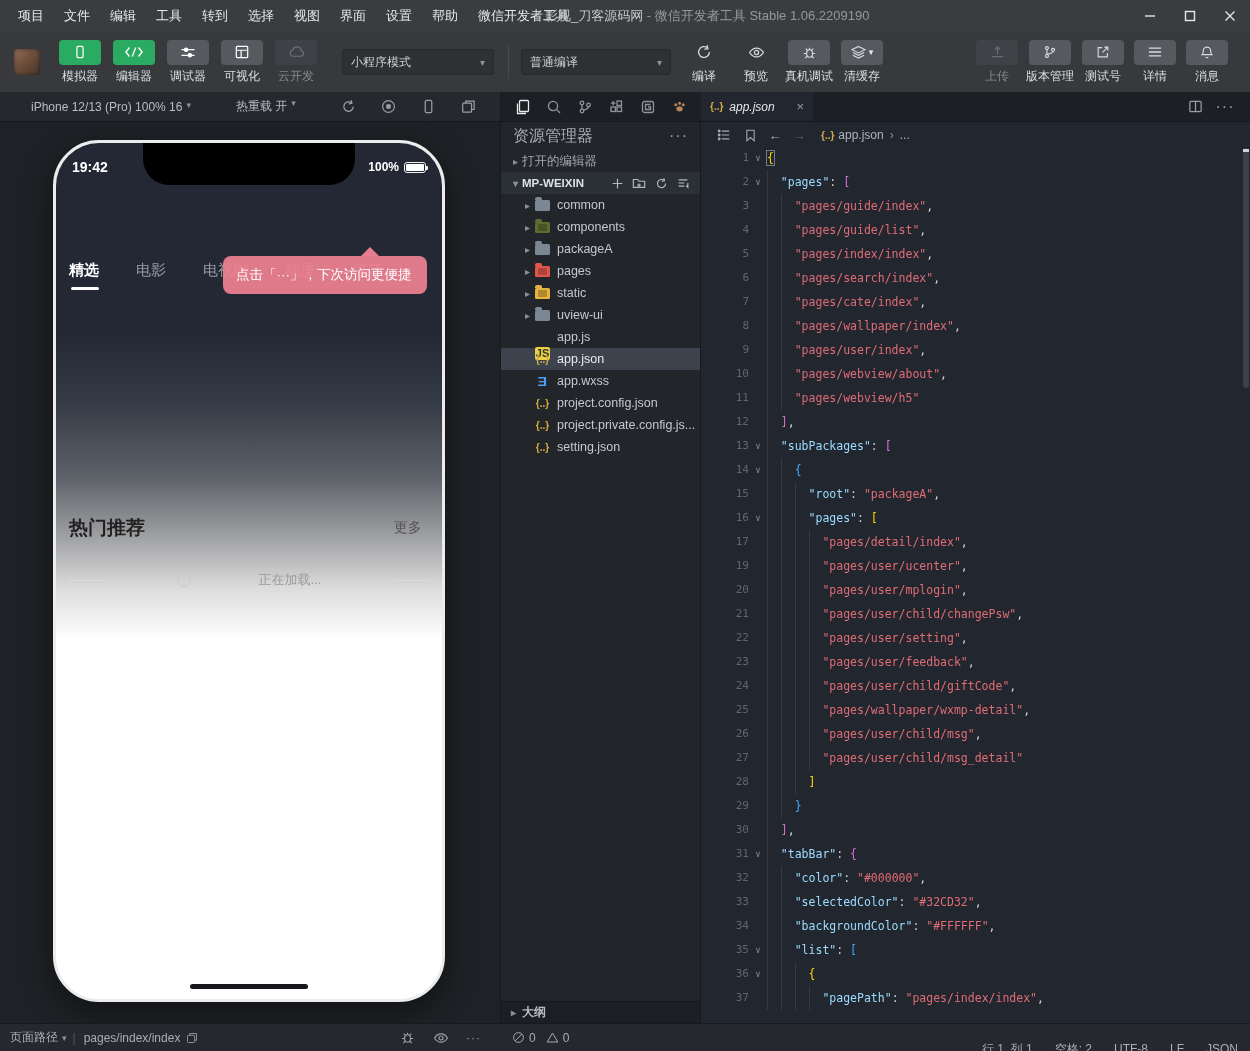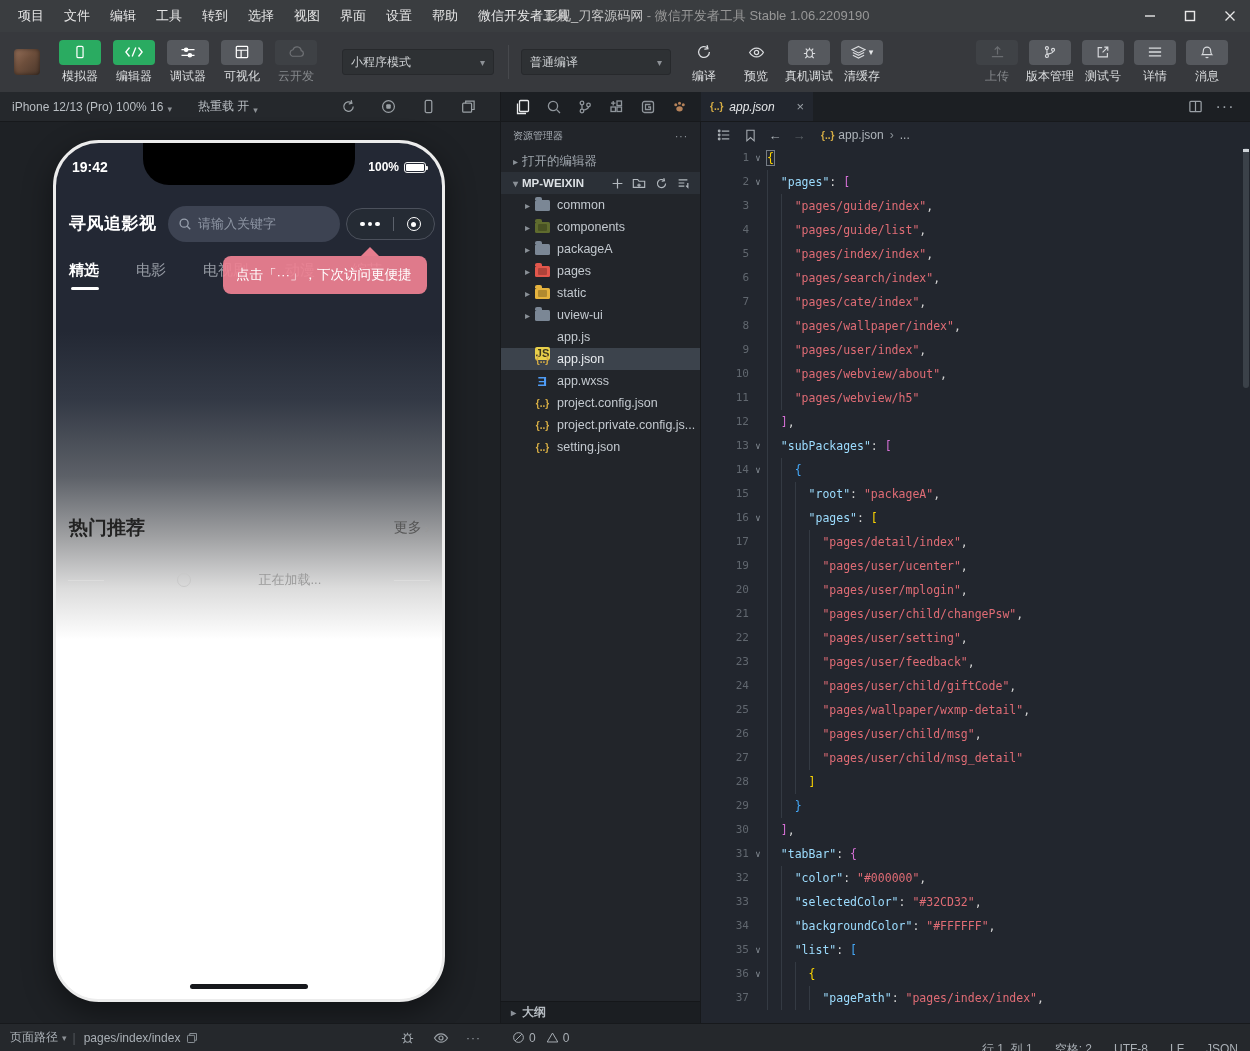--- a/index.html
+++ b/index.html
@@ -42,21 +42,21 @@
   .abtn .lbl { font-size:12px; color:#dcdee0; margin-top:3px; white-space:nowrap; }
   .abtn.dim .ic { background:#45484c; color:#8d9094; opacity:.6; }
   .abtn.dim .lbl { color:#85888c; }
   .tb-right { margin-left:auto; display:flex; align-items:flex-start; }
   .mini-caret { font-size:9px; margin-left:3px; color:#e6e7e9; }
 
   
   .simbar { position:absolute; left:0; top:92px; width:500px; height:30px; background:#25282c;
     border-bottom:1px solid #17191c; display:flex; align-items:center; padding:0 12px; color:#b9bec3; font-size:12px; }
   .simbar .caret { color:#8d9196; font-size:9px; margin-left:4px; }
-  .simbar .grp { display:flex; align-items:flex-end; margin-right:26px; white-space:nowrap; }
+  .simbar .grp { display:flex; align-items:flex-start; margin-right:26px; white-space:nowrap;margin-left:19px; }
   .simbar-icons { margin-left:auto; display:flex; align-items:center; }
   .simbar-icons .sic { width:40px; display:flex; justify-content:center; color:#9aa0a5; cursor:pointer; }
 
   .paneltabs { position:absolute; left:500px; top:92px; width:750px; height:30px; background:#1c1f23;
     border-bottom:1px solid #17191c; border-left:1px solid #17191c; display:flex; }
   .act-icons { width:200px; display:flex; align-items:center; padding:0 6px; }
   .act-icons .aic { width:32px; display:flex; justify-content:center; color:#8f959b; cursor:pointer; }
   .act-icons .aic.active { color:#e8eaec; }
   .tabzone { flex:1; display:flex; align-items:stretch; }
   .edtab { width:112px; background:#22262e; display:flex; align-items:center; padding:0 9px; cursor:pointer; }
@@ -107,21 +107,21 @@
   .sec-more { margin-left:auto; font-size:14px; color:#555; display:flex; align-items:center; }
   .sec-more .chev { color:#999; margin-left:3px; font-size:13px; }
   .p-loading { position:absolute; left:0; right:0; top:428px; display:flex; align-items:center; justify-content:space-between; color:#9a9a9a; font-size:13px; }
   .ld-line { width:36px; height:1px; background:#dcdcdc; margin:0 12px; }
   .ld-circ { width:14px; height:14px; border:1.5px solid #c9c9c9; border-radius:50%; margin-right:7px; }
   .p-home { position:absolute; left:50%; transform:translateX(-50%); bottom:10px; width:118px; height:5px; border-radius:3px; background:#16181c; }
 
   
   .explorer { position:absolute; left:500px; top:122px; width:200px; height:879px; background:#22252a;
     border-left:1px solid #17191c; color:#c3c9cf; overflow:hidden; }
-  .exp-head { height:28px; display:flex; align-items:center; padding:0 12px; color:#a7adb4; font-size:10px; }
+  .exp-head { height:28px; display:flex; align-items:center; padding:0 12px; color:#a7adb4; font-size:16px; }
   .exp-head .dots { margin-left:auto; color:#9aa0a6; letter-spacing:1px; }
   .row { height:22px; display:flex; align-items:center; font-size:12.5px; padding-left:8px; cursor:pointer; white-space:nowrap; }
   .row .caret { width:13px; color:#8a9097; font-size:10px; flex:none; text-align:center; }
   .row.sect { color:#9fa6ad; }
   .row.proj { background:#2b3037; color:#dde1e5; font-weight:bold; font-size:11.5px; }
   .row.proj .acts { margin-left:auto; display:flex; align-items:center; padding-right:6px; }
   .row.proj .acts .mi { width:22px; display:flex; justify-content:center; color:#b3b9bf; }
   .row.file { padding-left:20px; }
   .row.file.selected { background:#3c434c; color:#e8ebee; }
   .fic { width:17px; height:16px; flex:none; margin-right:6px; display:flex; align-items:center; justify-content:center; }
@@ -460,41 +460,20 @@
     <div class="phone">
       <div class="screen"></div>
       <div class="notch"></div>
       <div class="p-status">
         <span class="p-time">19:42</span>
         <span class="p-batt">
             <span>100%</span>
             <span class="batt"></span>
           </span>
       </div>
-      <div class="p-header">
-        <div class="p-title">寻风追影视</div>
-        <div class="p-search">
-          <svg width="14" height="14" viewBox="0 0 16 16" fill="none" stroke="#98a0ad" stroke-width="1.5">
-              <circle cx="7" cy="7" r="4.6"></circle>
-              <path d="M10.5 10.5L14 14"></path>
-            </svg>
-          <span>请输入关键字</span>
-        </div>
-        <div class="p-capsule">
-          <span class="cap-dots">
-              <i></i>
-              <i></i>
-              <i></i>
-            </span>
-          <span class="cap-sep"></span>
-          <span class="cap-target">
-              <i></i>
-            </span>
-        </div>
-      </div>
       <div class="p-tabs" id="phoneTabs">
           <span class="p-tab active">精选</span>
           <span class="p-tab">电影</span>
           <span class="p-tab">电视剧</span>
           <span class="p-tab">动漫</span>
           <span class="p-tab">综艺</span>
         </div>
       <div class="p-tooltip"><span>点击「···」，下次访问更便捷</span></div>
       <div class="p-section">
         <span class="sec-title">热门推荐</span>

